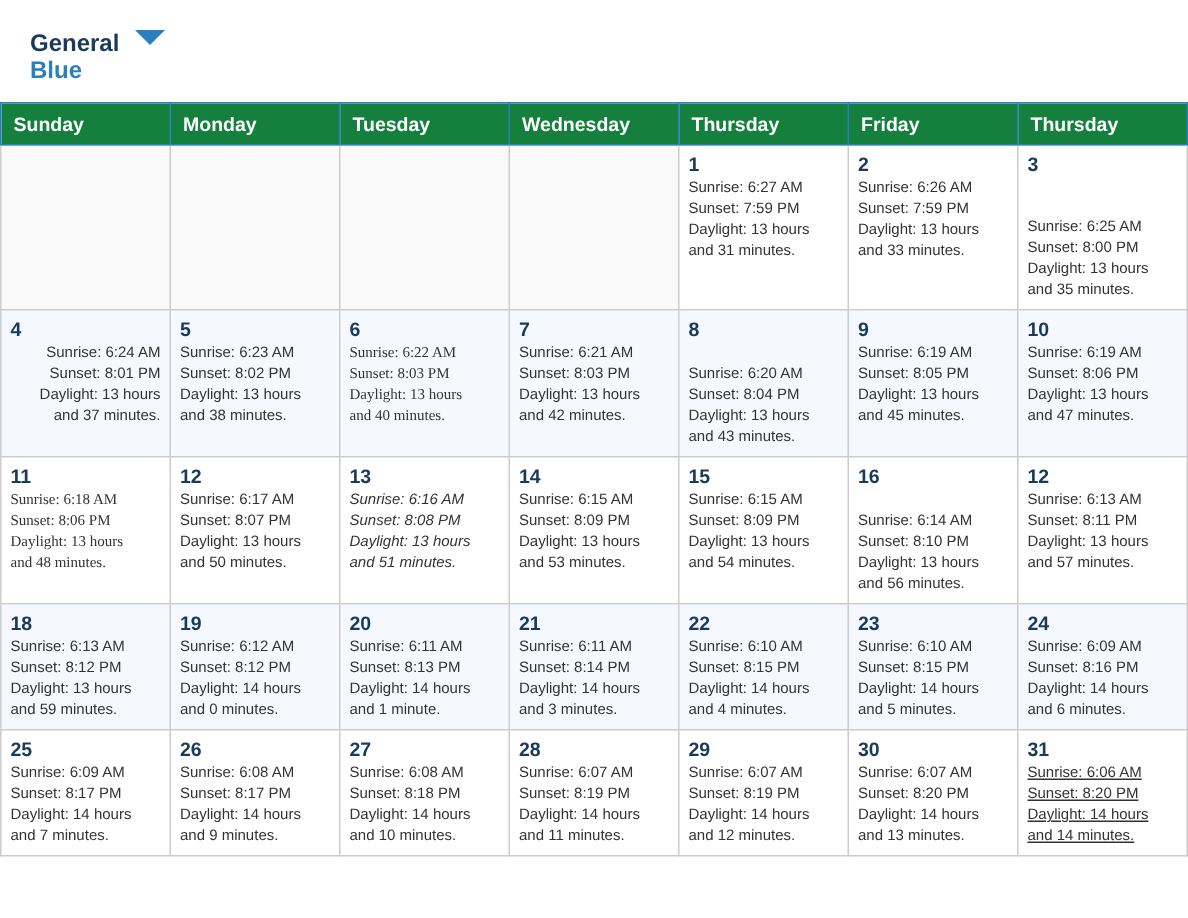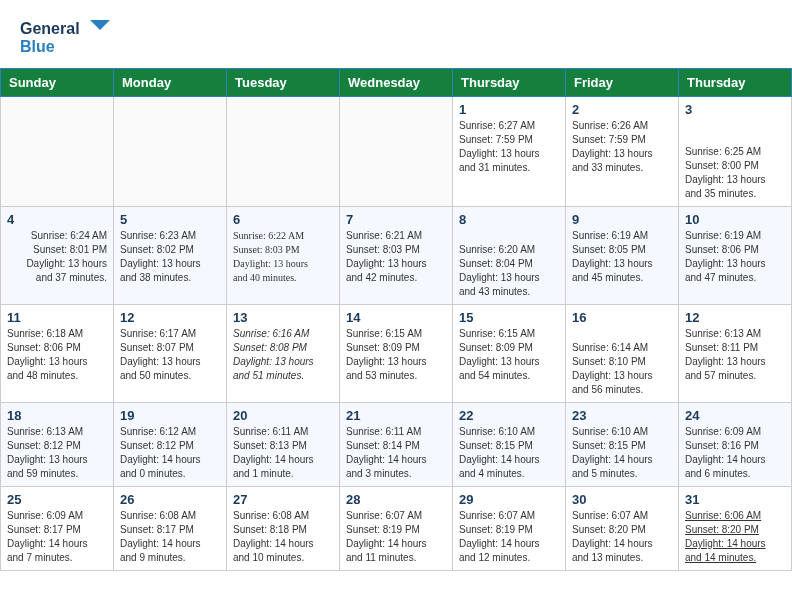--- a/index.html
+++ b/index.html
@@ -178,21 +178,21 @@
           <div class="day-num">10</div>
           <div class="day-info" style="white-space: pre-line;">Sunrise: 6:19 AM
 Sunset: 8:06 PM
 Daylight: 13 hours
 and 47 minutes.</div>
         </td>
       </tr>
       <tr>
         <td>
           <div class="day-num">11</div>
-          <div class="day-info" style="white-space: pre-line;">Sunrise: 6:18 AM
+          <div class="day-info" style="white-space: pre-line; font-family: Liberation Serif, serif;">Sunrise: 6:18 AM
 Sunset: 8:06 PM
 Daylight: 13 hours
 and 48 minutes.</div>
         </td>
         <td>
           <div class="day-num">12</div>
           <div class="day-info" style="white-space: pre-line;">Sunrise: 6:17 AM
 Sunset: 8:07 PM
 Daylight: 13 hours
 and 50 minutes.</div>

